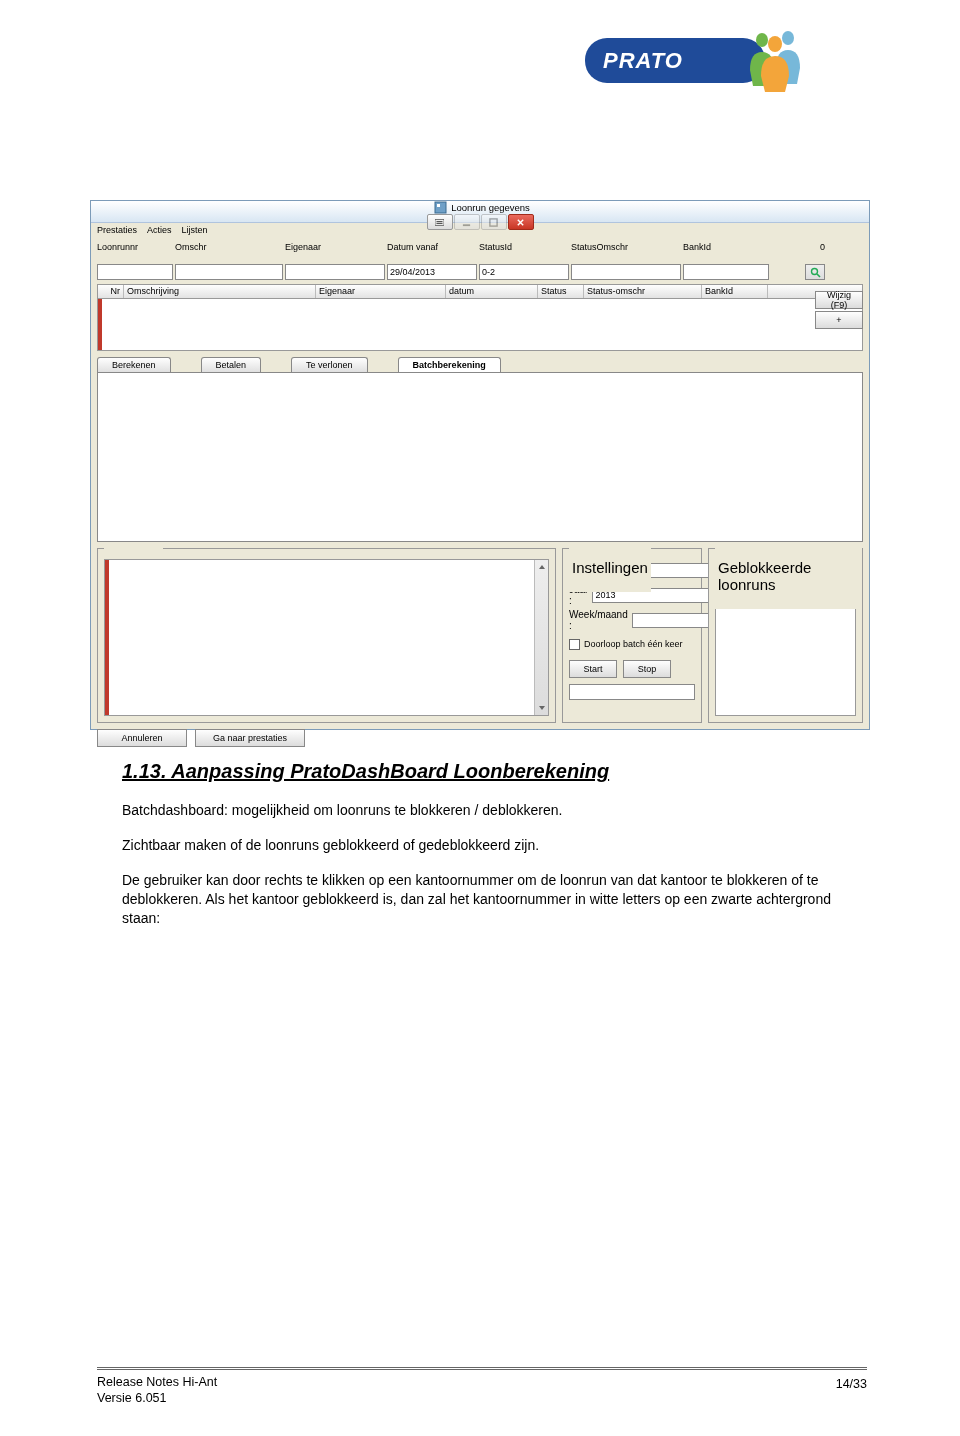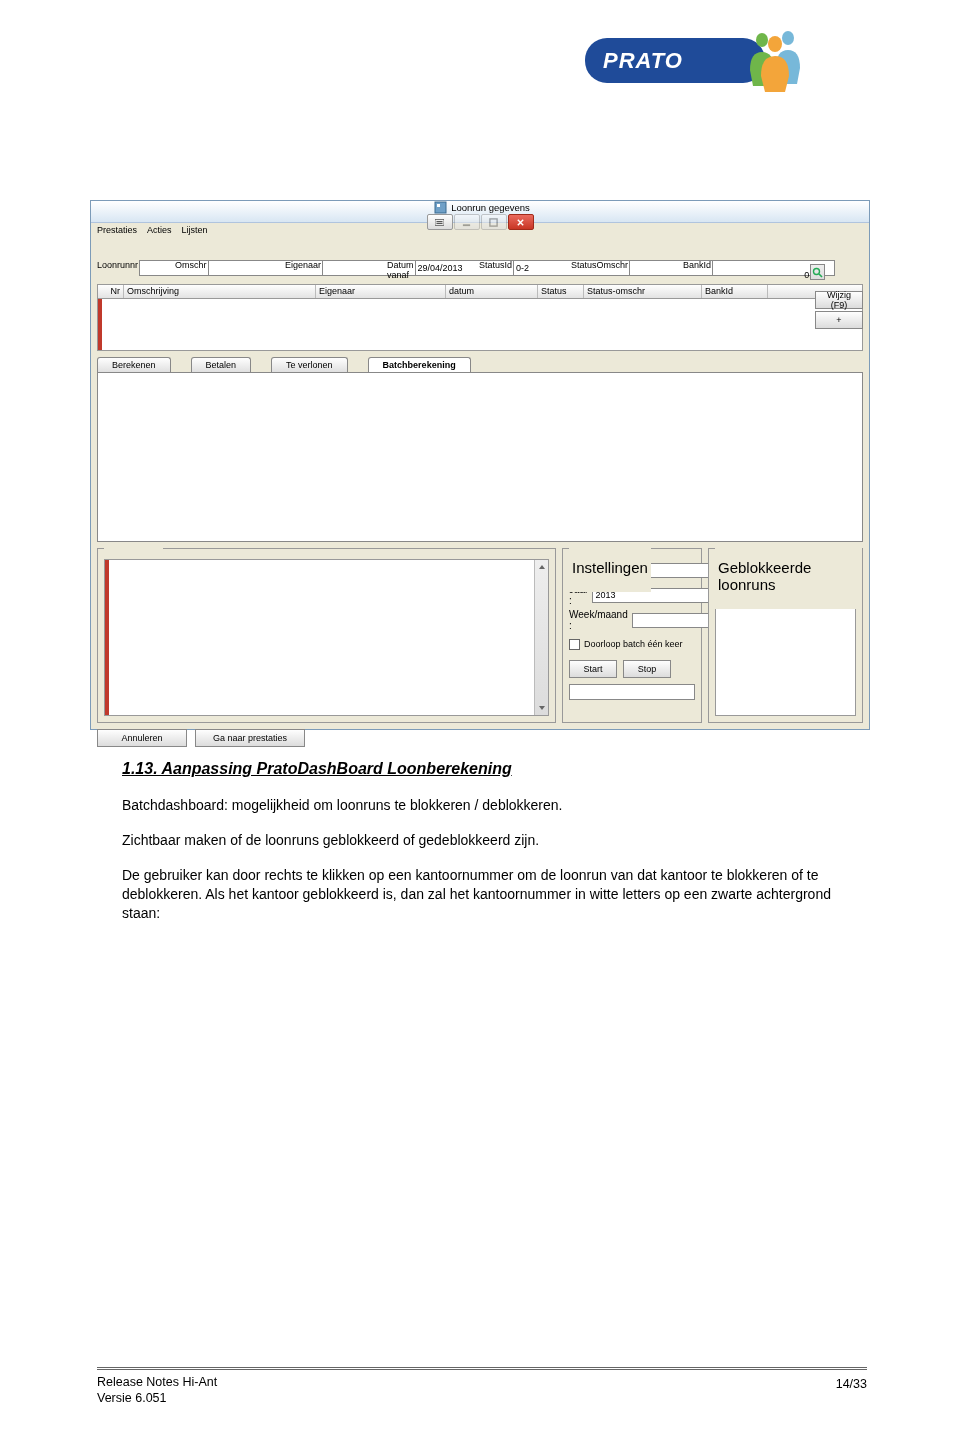--- a/index.html
+++ b/index.html
@@ -84,21 +84,21 @@
     gap: 10px;
     padding: 2px 6px 0;
     font-size: 9px;
   }
   .menubar span { cursor: default; }
   .filter-row, .header-row {
     display: flex;
     padding: 2px 6px;
     gap: 2px;
   }
-  .filter-col { display:flex; flex-direction:row; gap:1px;margin-top:18px; }
+  .filter-col { display:flex; flex-direction:column; gap:12px; }
   .field-label { font-size: 9px; }
   .field-input {
     height: 16px;
     border: 1px solid #888;
     background: #fff;
     font-size: 9px;
     padding: 0 2px;
   }
   .lookup-btn {
     width: 20px; height: 16px;
@@ -143,21 +143,21 @@
     font-size: 9px;
     padding: 0 6px;
     display: inline-flex;
     align-items: center;
     justify-content: center;
     cursor: default;
   }
   .btn.small { width: 48px; }
   .tabs-row {
     display: flex;
-    gap: 20px;
+    gap: 30px;
     padding: 6px 6px 0;
     font-size: 9px;
   }
   .tab {
     padding: 2px 14px;
     border: 1px solid #888;
     border-bottom: none;
     background: linear-gradient(#fefefe,#e0e0e0);
     border-radius: 3px 3px 0 0;
   }
@@ -218,21 +218,21 @@
   }
   
   .doc-content {
     position: absolute;
     top: 760px;
     left: 122px;
     width: 730px;
     font-family: Arial, sans-serif;
   }
   .heading {
-    font-size: 16px;
+    font-size: 20px;
     font-weight: bold;
     font-style: italic;
     text-decoration: underline;
     color: #000;
     margin-bottom: 18px;
   }
   .para {
     font-size: 14px;
     line-height: 1.35;
     margin-bottom: 16px;

